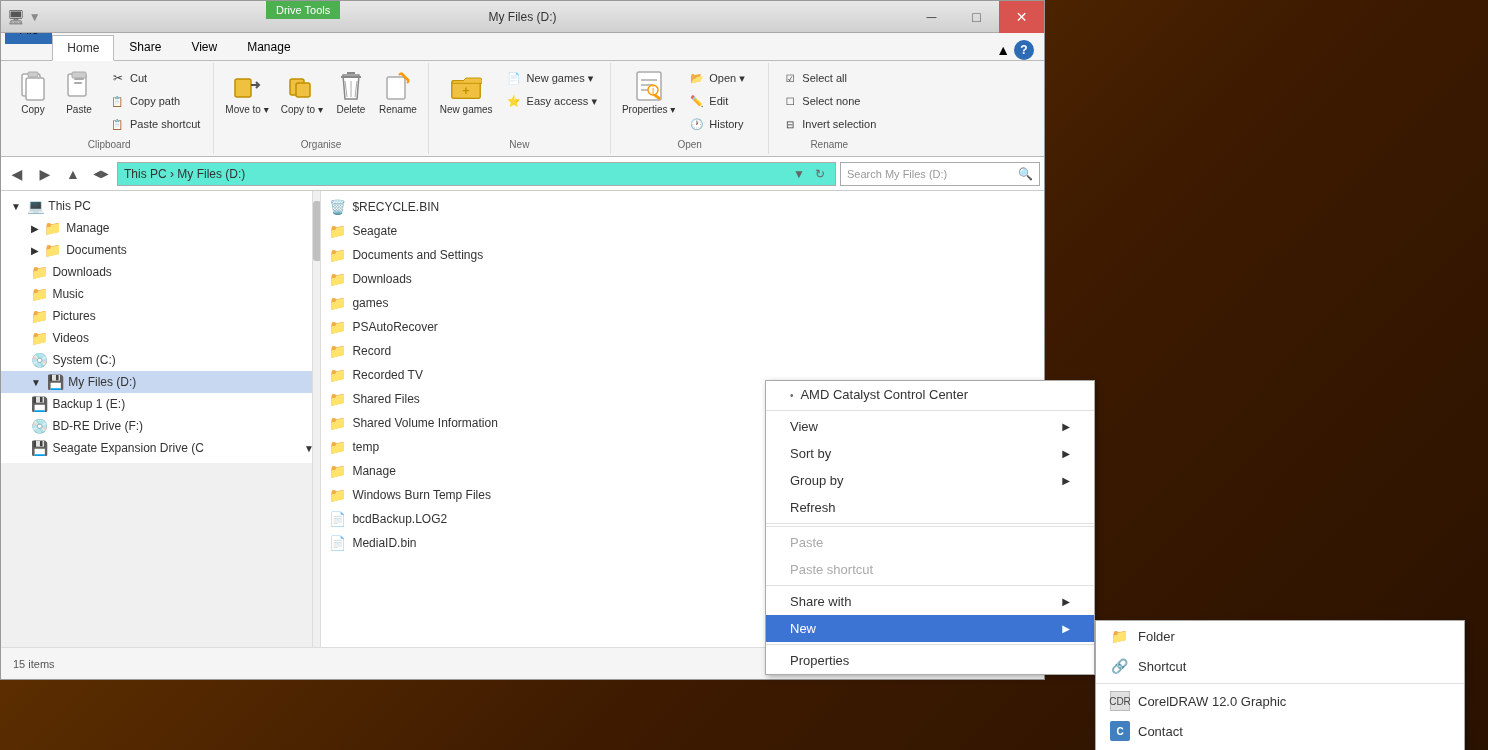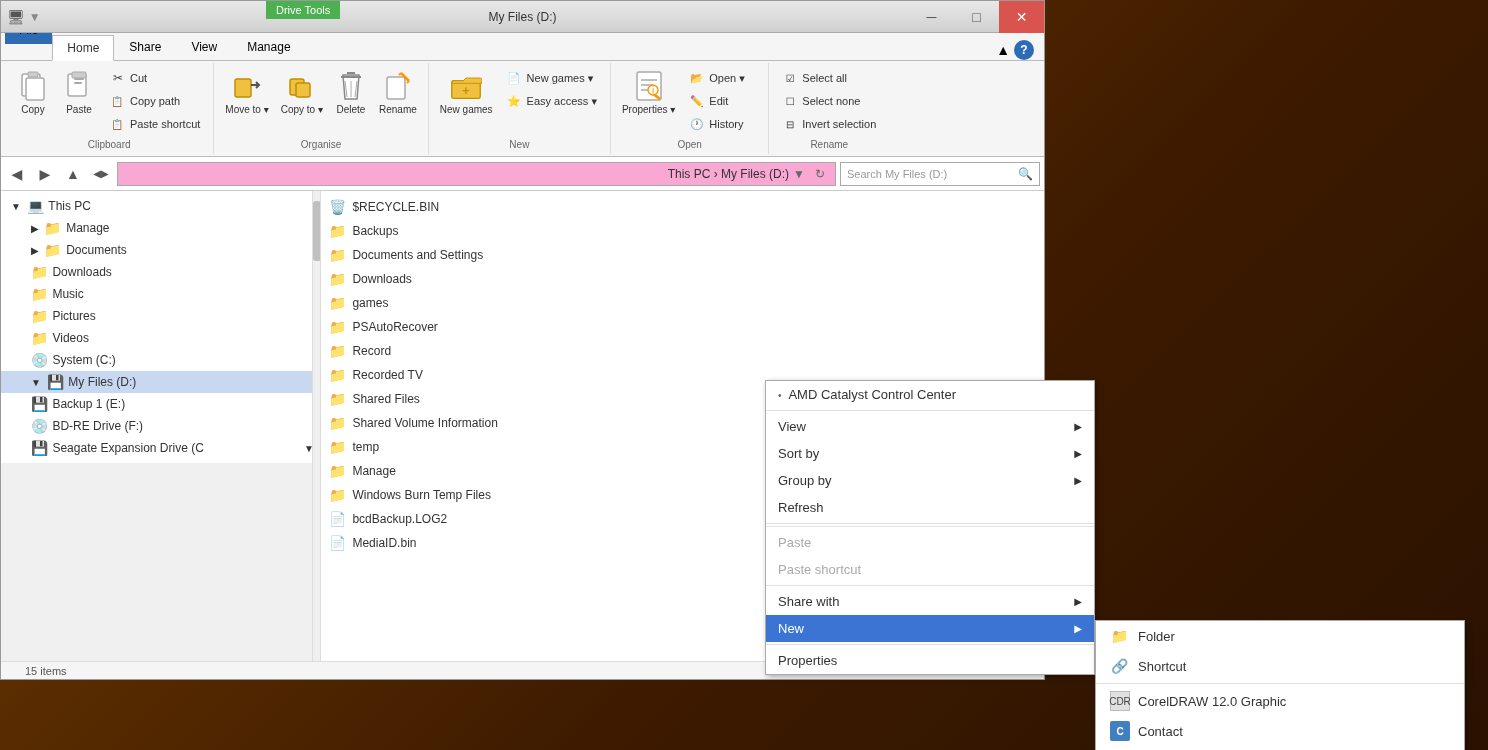--- a/index.html
+++ b/index.html
@@ -209,24 +209,24 @@
       border-radius: 2px;
       font-size: 14px;
       color: #555;
     }
     #address-input {
       flex: 1;
       height: 24px;
       border: 1px solid #aaa;
       padding: 0 6px;
       font-size: 12px;
-      background: #f9a8d4;
-      display: flex;
-      align-items: center;
-      justify-content: flex-end;
+      background: #5eead4;
+      display: flex;
+      align-items: center;
+      justify-content: space-between;
     }
     #search-box {
       width: 200px;
       height: 24px;
       border: 1px solid #aaa;
       padding: 0 6px;
       font-size: 12px;
       display: flex;
       align-items: center;
       justify-content: space-between;
@@ -280,44 +280,44 @@
       padding: 4px 8px;
       cursor: pointer;
       font-size: 12px;
       color: #333;
       gap: 6px;
     }
     .file-icon { font-size: 14px; }
 
     
     #status-bar {
-      height: 18px;
+      height: 32px;
       background: #f5f5f5;
       border-top: 1px solid #ddd;
       display: flex;
       align-items: center;
-      padding: 0 24px;
+      padding: 0 12px;
       font-size: 11px;
       color: #555;
     }
 
     
     #context-menu {
       position: absolute;
       top: 380px;
       left: 765px;
       width: 330px;
       background: white;
       border: 1px solid #aaa;
       box-shadow: 2px 2px 6px rgba(0,0,0,0.3);
       z-index: 100;
       font-size: 13px;
     }
     .ctx-item {
-      padding: 6px 12px;
+      padding: 6px 24px;
       cursor: pointer;
       display: flex;
       align-items: center;
       justify-content: space-between;
       color: #333;
     }
     .ctx-item.disabled { color: #aaa; cursor: default; }
     .ctx-item.active-hover { background: #3c74d3; color: white; }
     .ctx-separator {
       height: 1px;
@@ -660,21 +660,21 @@
       </div>
     </div>
 
     <div id="file-list">
       <div class="file-item">
         <span class="file-icon">🗑️</span>
         <span>$RECYCLE.BIN</span>
       </div>
       <div class="file-item">
         <span class="file-icon">📁</span>
-        <span>Backups</span>
+        <span>Seagate</span>
       </div>
       <div class="file-item">
         <span class="file-icon">📁</span>
         <span>Documents and Settings</span>
       </div>
       <div class="file-item">
         <span class="file-icon">📁</span>
         <span>Downloads</span>
       </div>
       <div class="file-item">

